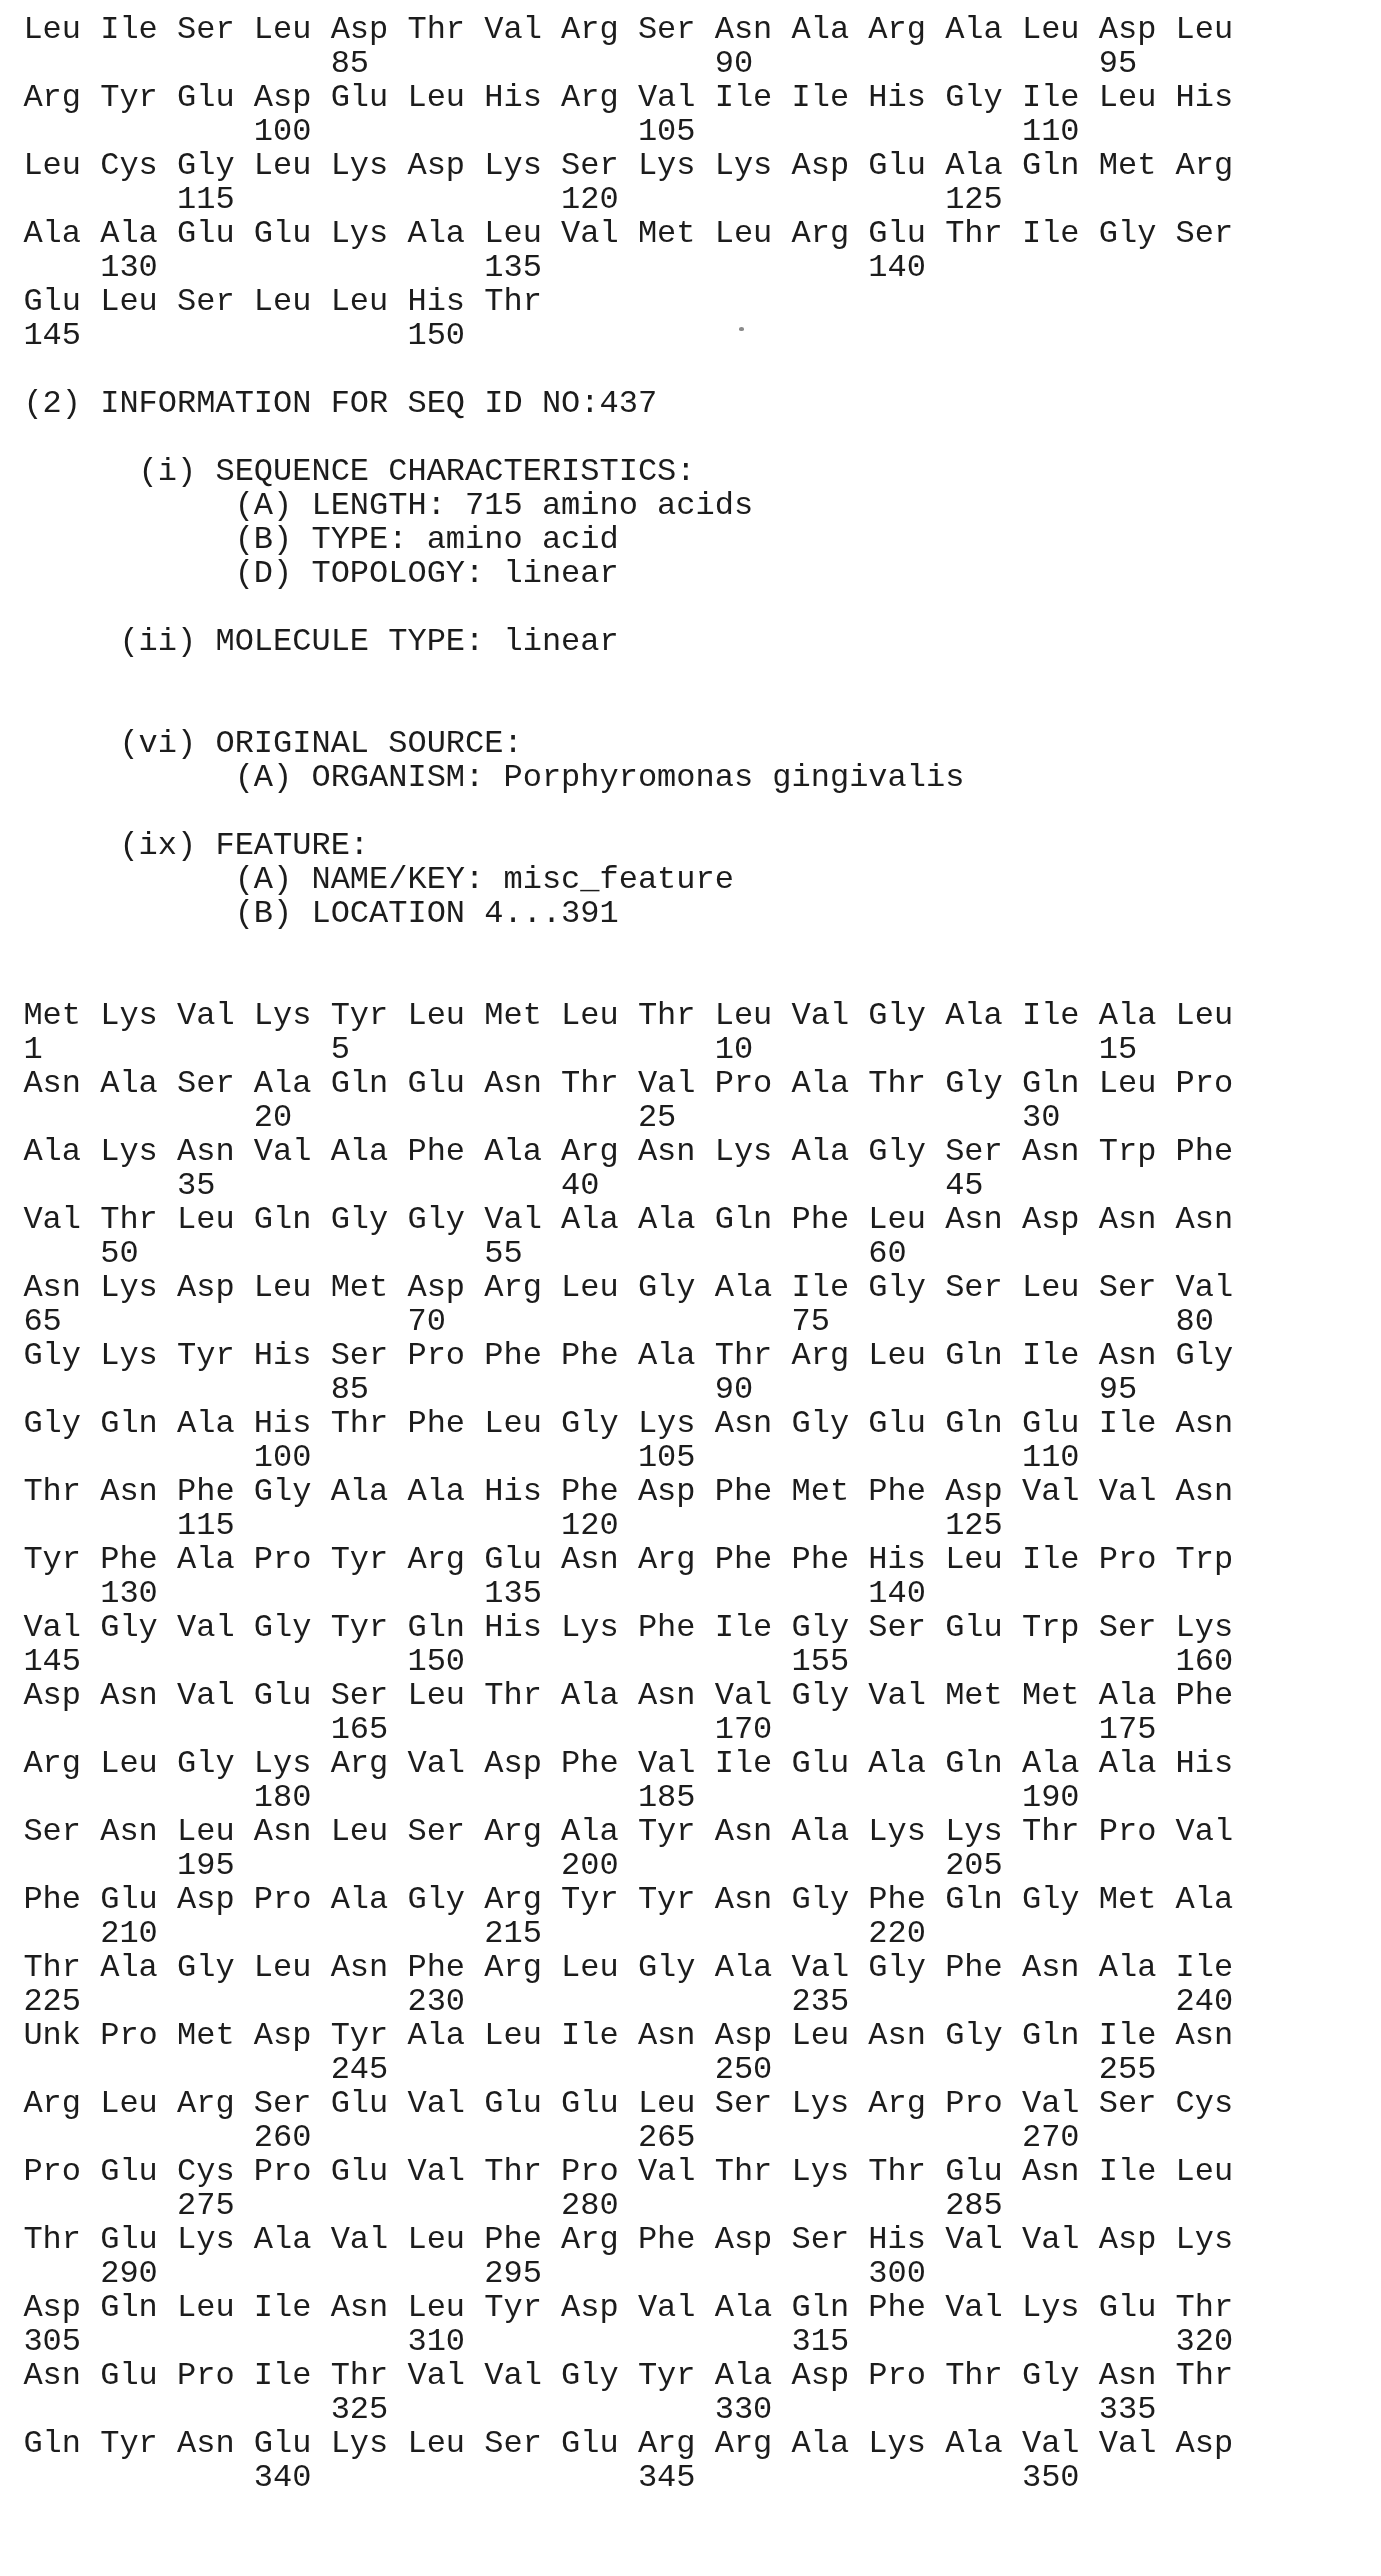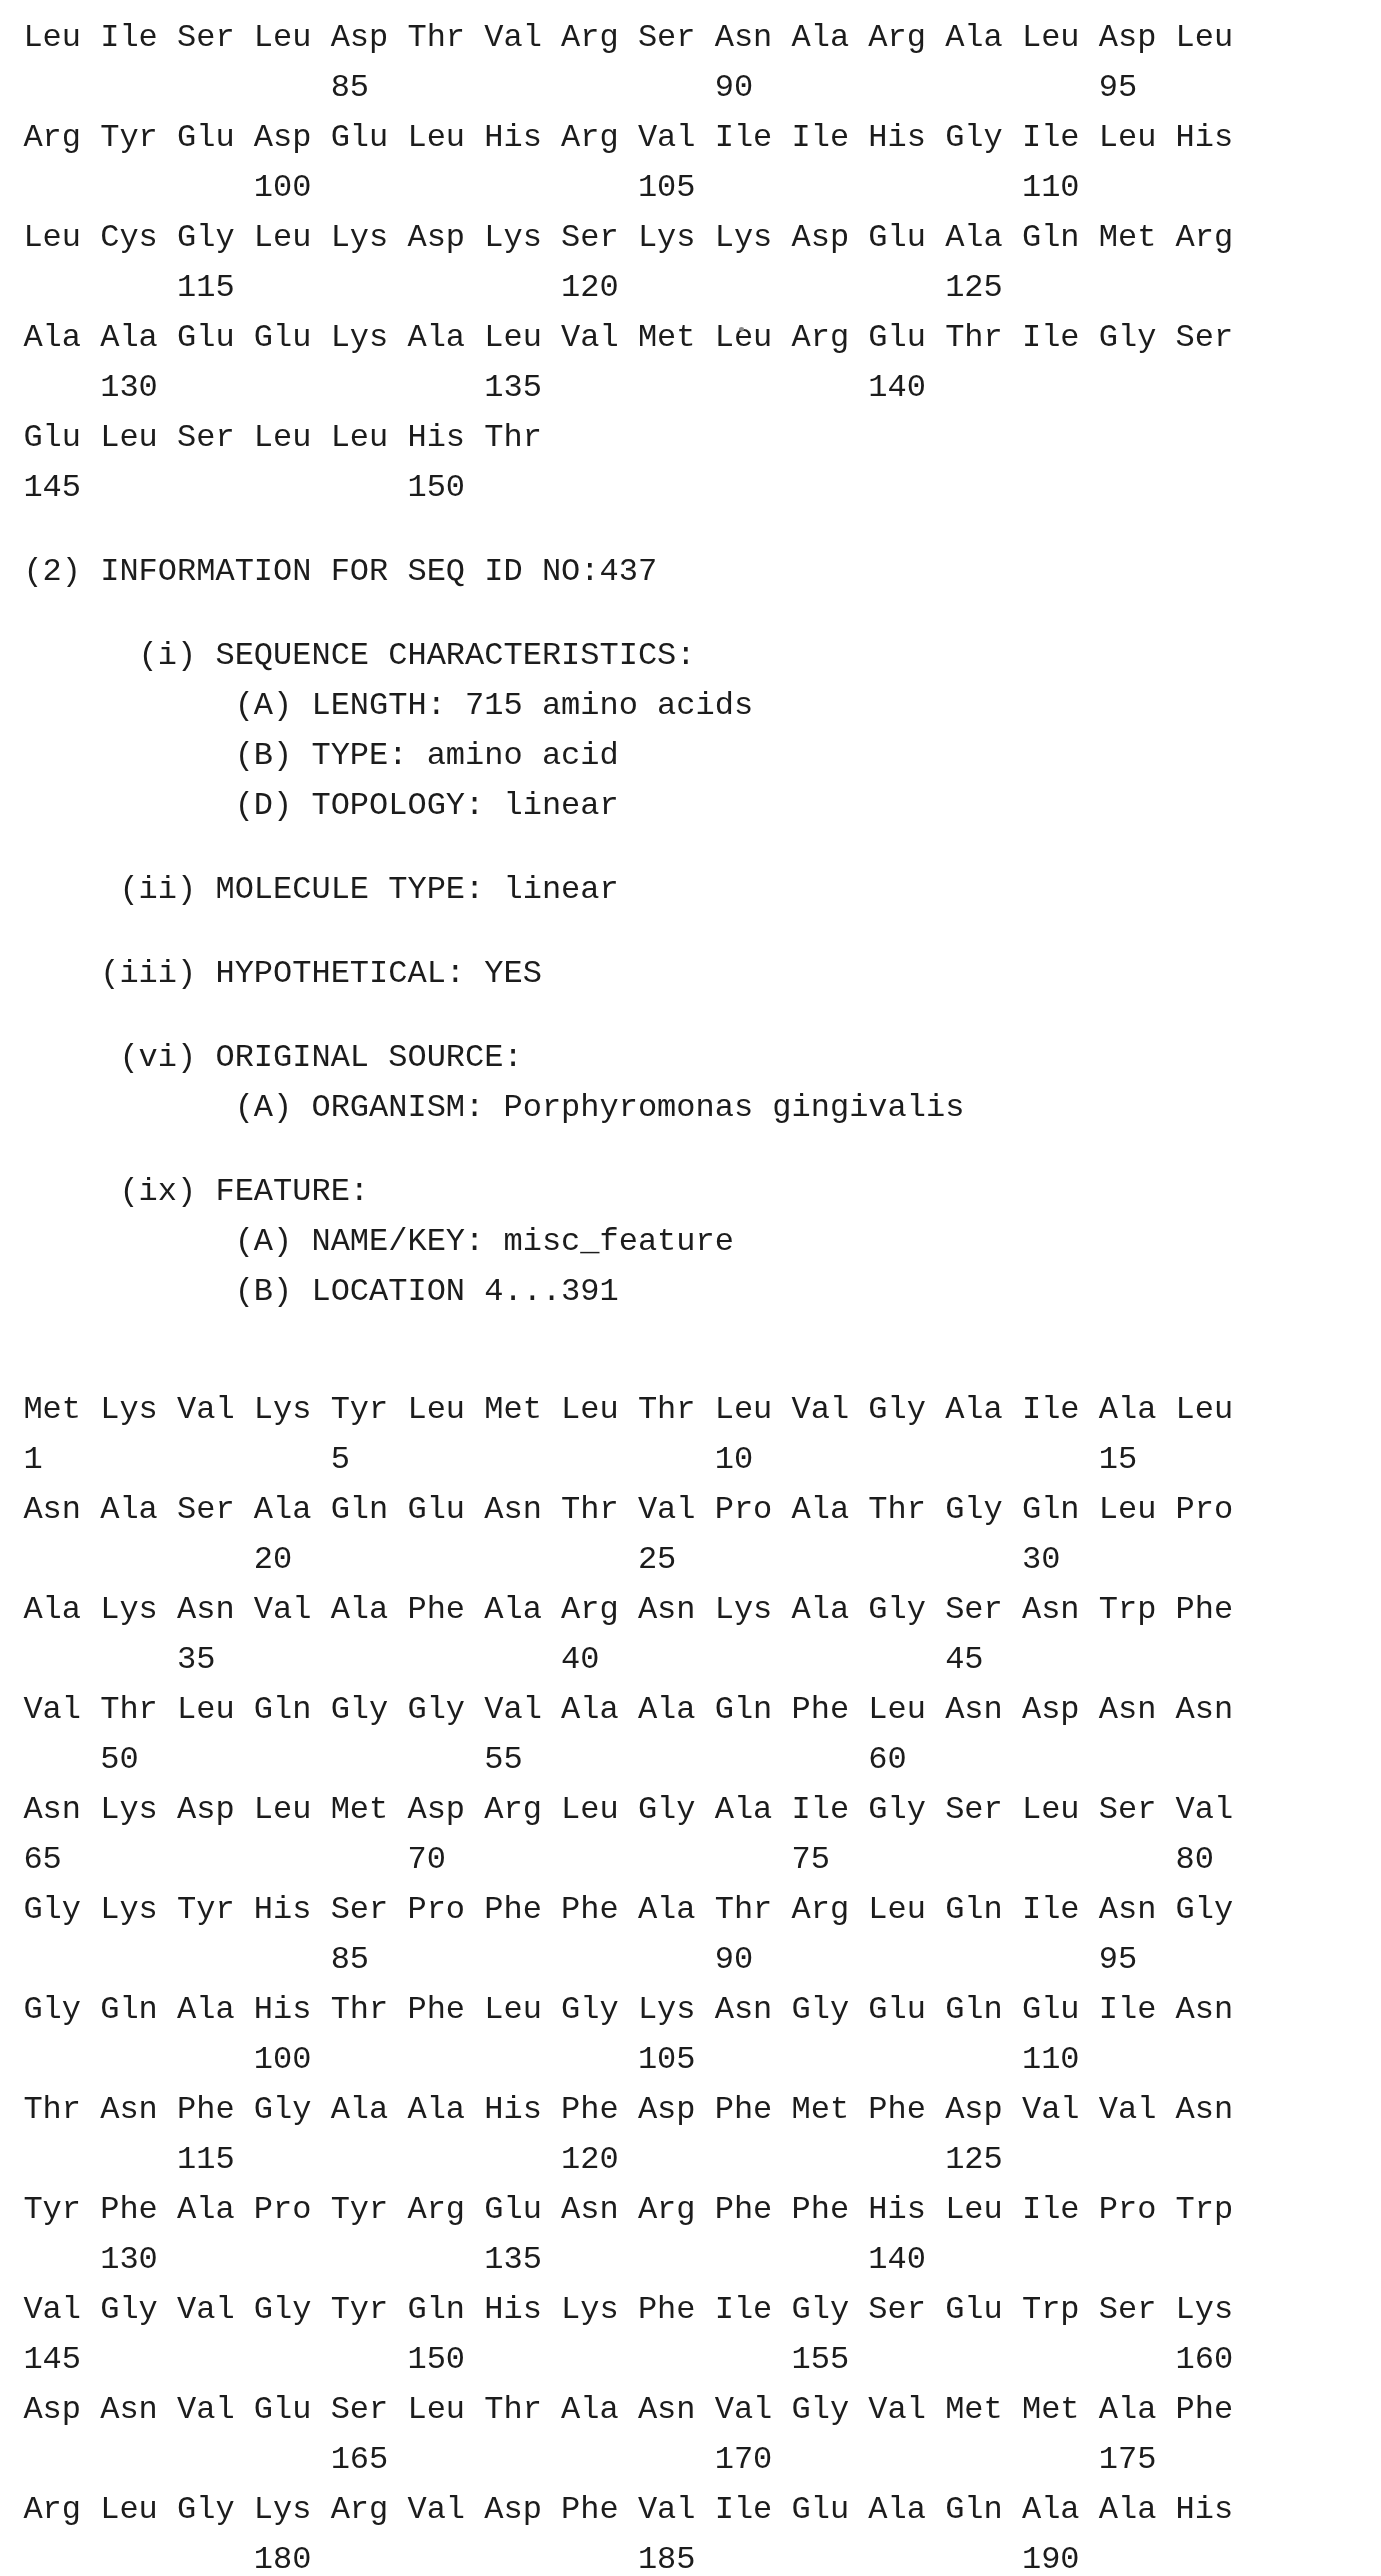--- a/index.html
+++ b/index.html
@@ -14,21 +14,21 @@
   }
   .page {
     position: relative;
     box-sizing: border-box;
     width: 1382px;
     height: 2576px;
     background: #ffffff;
     padding: 13px 0 0 23.4px;
     font-family: "Liberation Mono", "DejaVu Sans Mono", monospace;
     font-size: 32px;
-    line-height: 50px;
+    line-height: 34px;
     color: #1c1c1c;
   }
   pre.block {
     margin: 0;
     padding: 0;
     font: inherit;
     white-space: pre;
   }
   .gap {
     height: 34px;
@@ -69,21 +69,20 @@
            (A) LENGTH: 715 amino acids
            (B) TYPE: amino acid
            (D) TOPOLOGY: linear</pre>
 
   <div class="gap"></div>
 
   <pre class="block">     (ii) MOLECULE TYPE: linear</pre>
 
   <div class="gap"></div>
 
-  <pre class="block">    (iii) HYPOTHETICAL: YES</pre>
 
   <div class="gap"></div>
 
   <pre class="block">     (vi) ORIGINAL SOURCE:
            (A) ORGANISM: Porphyromonas gingivalis</pre>
 
   <div class="gap"></div>
 
   <pre class="block">     (ix) FEATURE:
            (A) NAME/KEY: misc_feature

